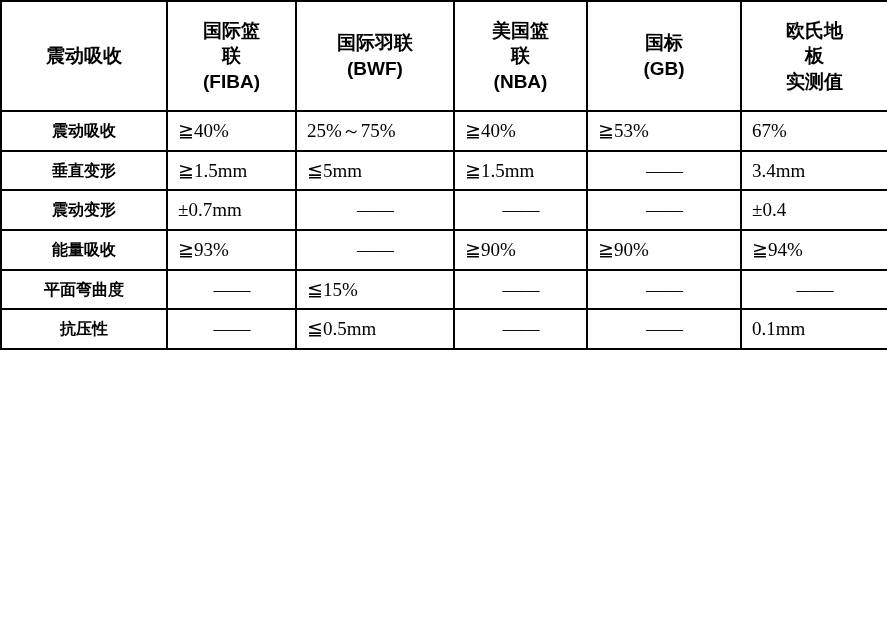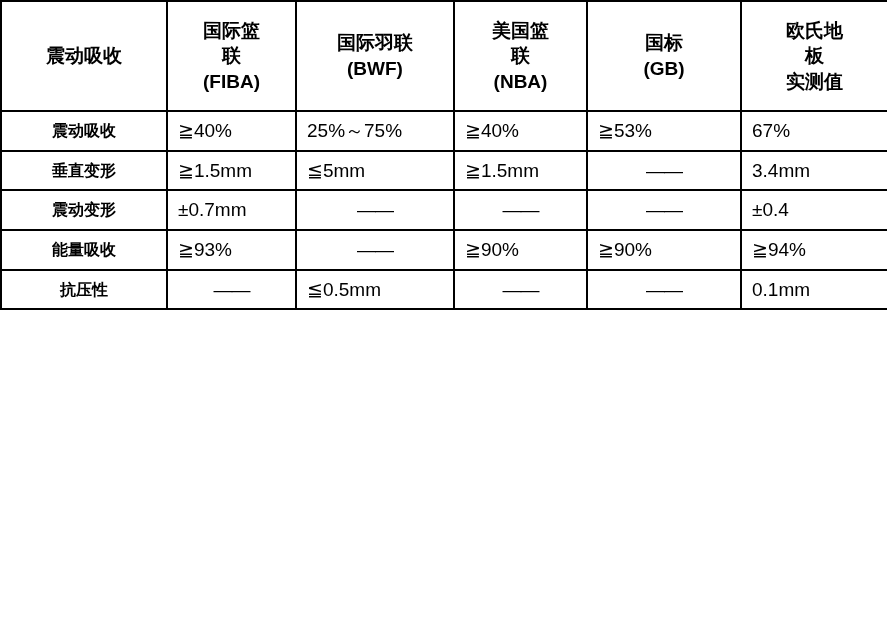--- a/index.html
+++ b/index.html
@@ -50,20 +50,21 @@
   
   tbody td.rowhead {
     font-weight: bold;
     text-align: center;
     font-size: 16px;
   }
   
   tbody td.val {
     text-align: left;
     font-weight: normal;
+    font-family: Liberation Serif, serif;
   }
   tbody td.val.dash {
     text-align: center;
     letter-spacing: -1px;
   }
   .hdr-line { display: block; }
 </style>
 </head>
 <body>
 
@@ -134,20 +135,28 @@
         </tr>
         <tr>
           <td class="rowhead">能量吸收</td>
           <td class="val">≧93%</td>
           <td class="val dash">——</td>
           <td class="val">≧90%</td>
           <td class="val">≧90%</td>
           <td class="val">≧94%</td>
         </tr>
         <tr>
+          <td class="rowhead">平面弯曲度</td>
+          <td class="val dash">——</td>
+          <td class="val">≦15%</td>
+          <td class="val dash">——</td>
+          <td class="val dash">——</td>
+          <td class="val dash">——</td>
+        </tr>
+        <tr>
           <td class="rowhead">抗压性</td>
           <td class="val dash">——</td>
           <td class="val">≦0.5mm</td>
           <td class="val dash">——</td>
           <td class="val dash">——</td>
           <td class="val">0.1mm</td>
         </tr>
       </tbody>
   </table>
 </div>

